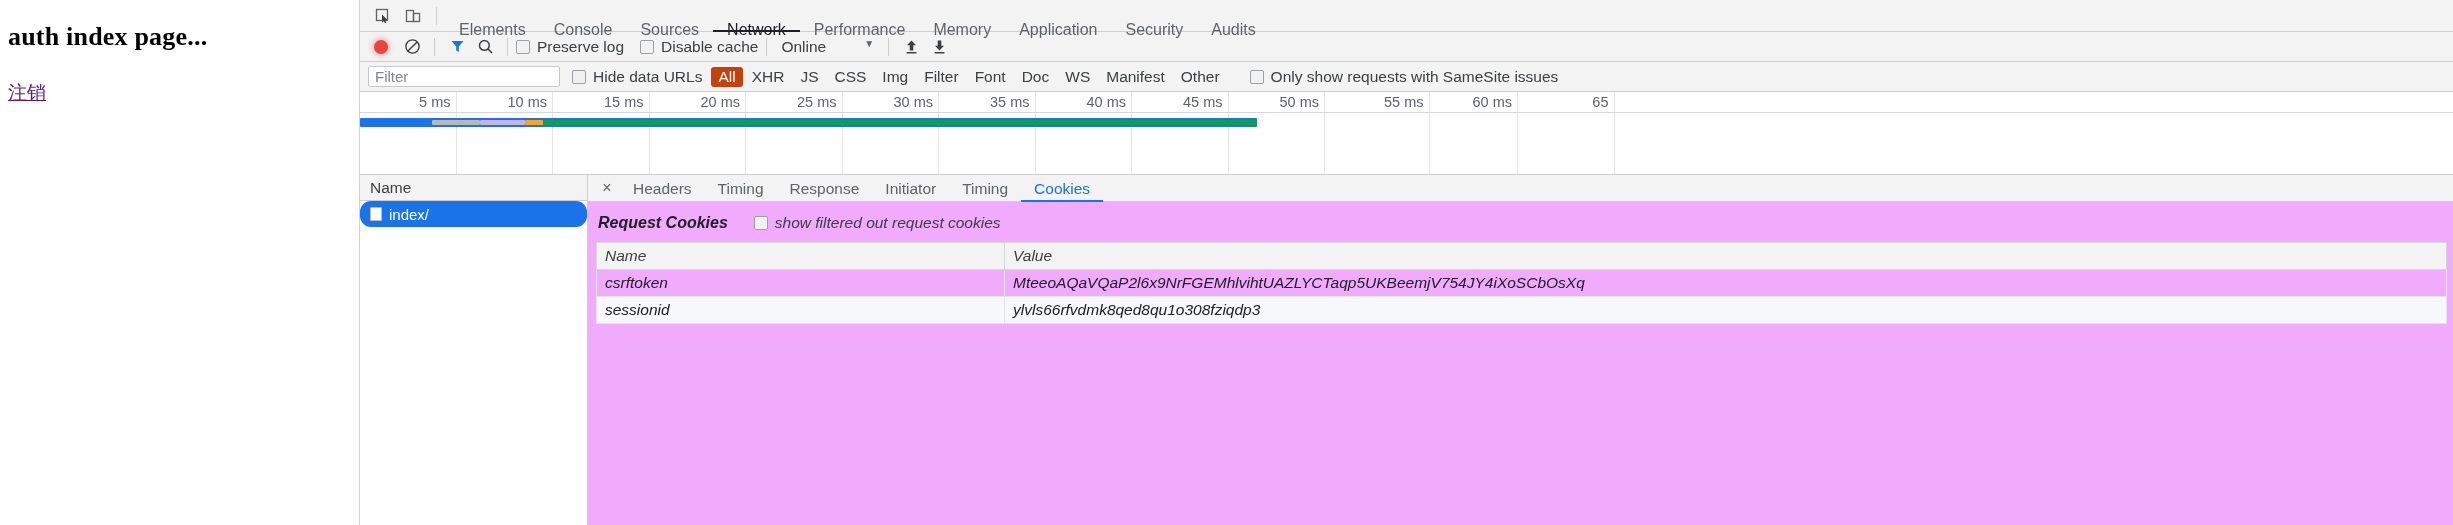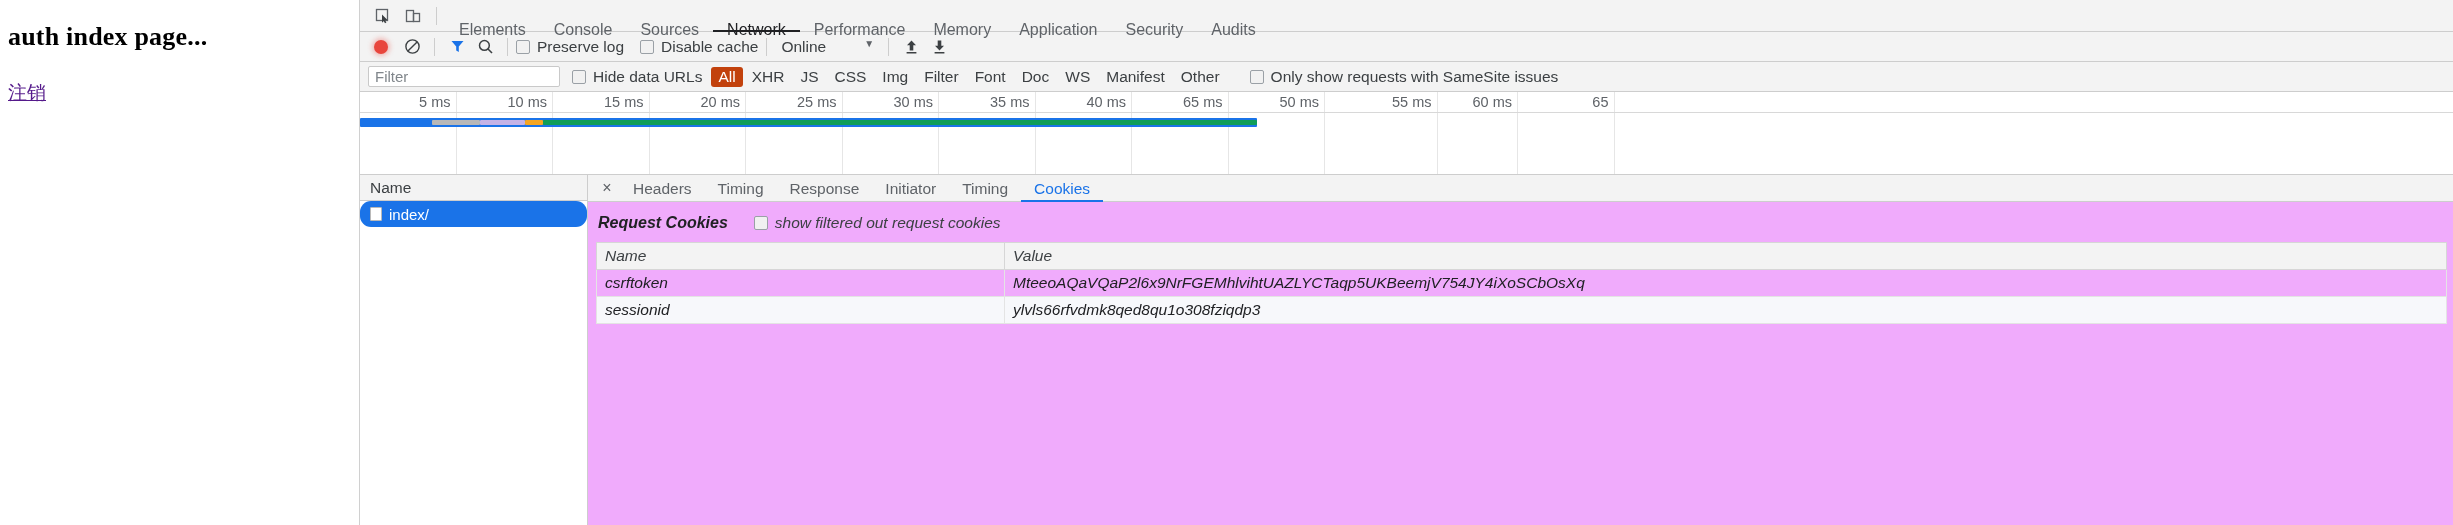--- a/index.html
+++ b/index.html
@@ -301,26 +301,26 @@
         <div class="tick" style="left: 0px; width: 579px;">
           <span>30 ms</span>
         </div>
         <div class="tick" style="left: 0px; width: 675.5px;">
           <span>35 ms</span>
         </div>
         <div class="tick" style="left: 0px; width: 772px;">
           <span>40 ms</span>
         </div>
         <div class="tick" style="left: 0px; width: 868.5px;">
-          <span>65 ms</span>
+          <span>45 ms</span>
         </div>
         <div class="tick" style="left: 0px; width: 965px;">
           <span>50 ms</span>
         </div>
-        <div class="tick" style="left: 16px; width: 1061.5px;">
+        <div class="tick" style="left: 8px; width: 1061.5px;">
           <span>55 ms</span>
         </div>
         <div class="tick" style="left: 0px; width: 1158px;">
           <span>60 ms</span>
         </div>
         <div class="tick" style="left: 0px; width: 1254.5px;">
           <span>65</span>
         </div>
       </div>
     <div id="ruler-base"></div>

